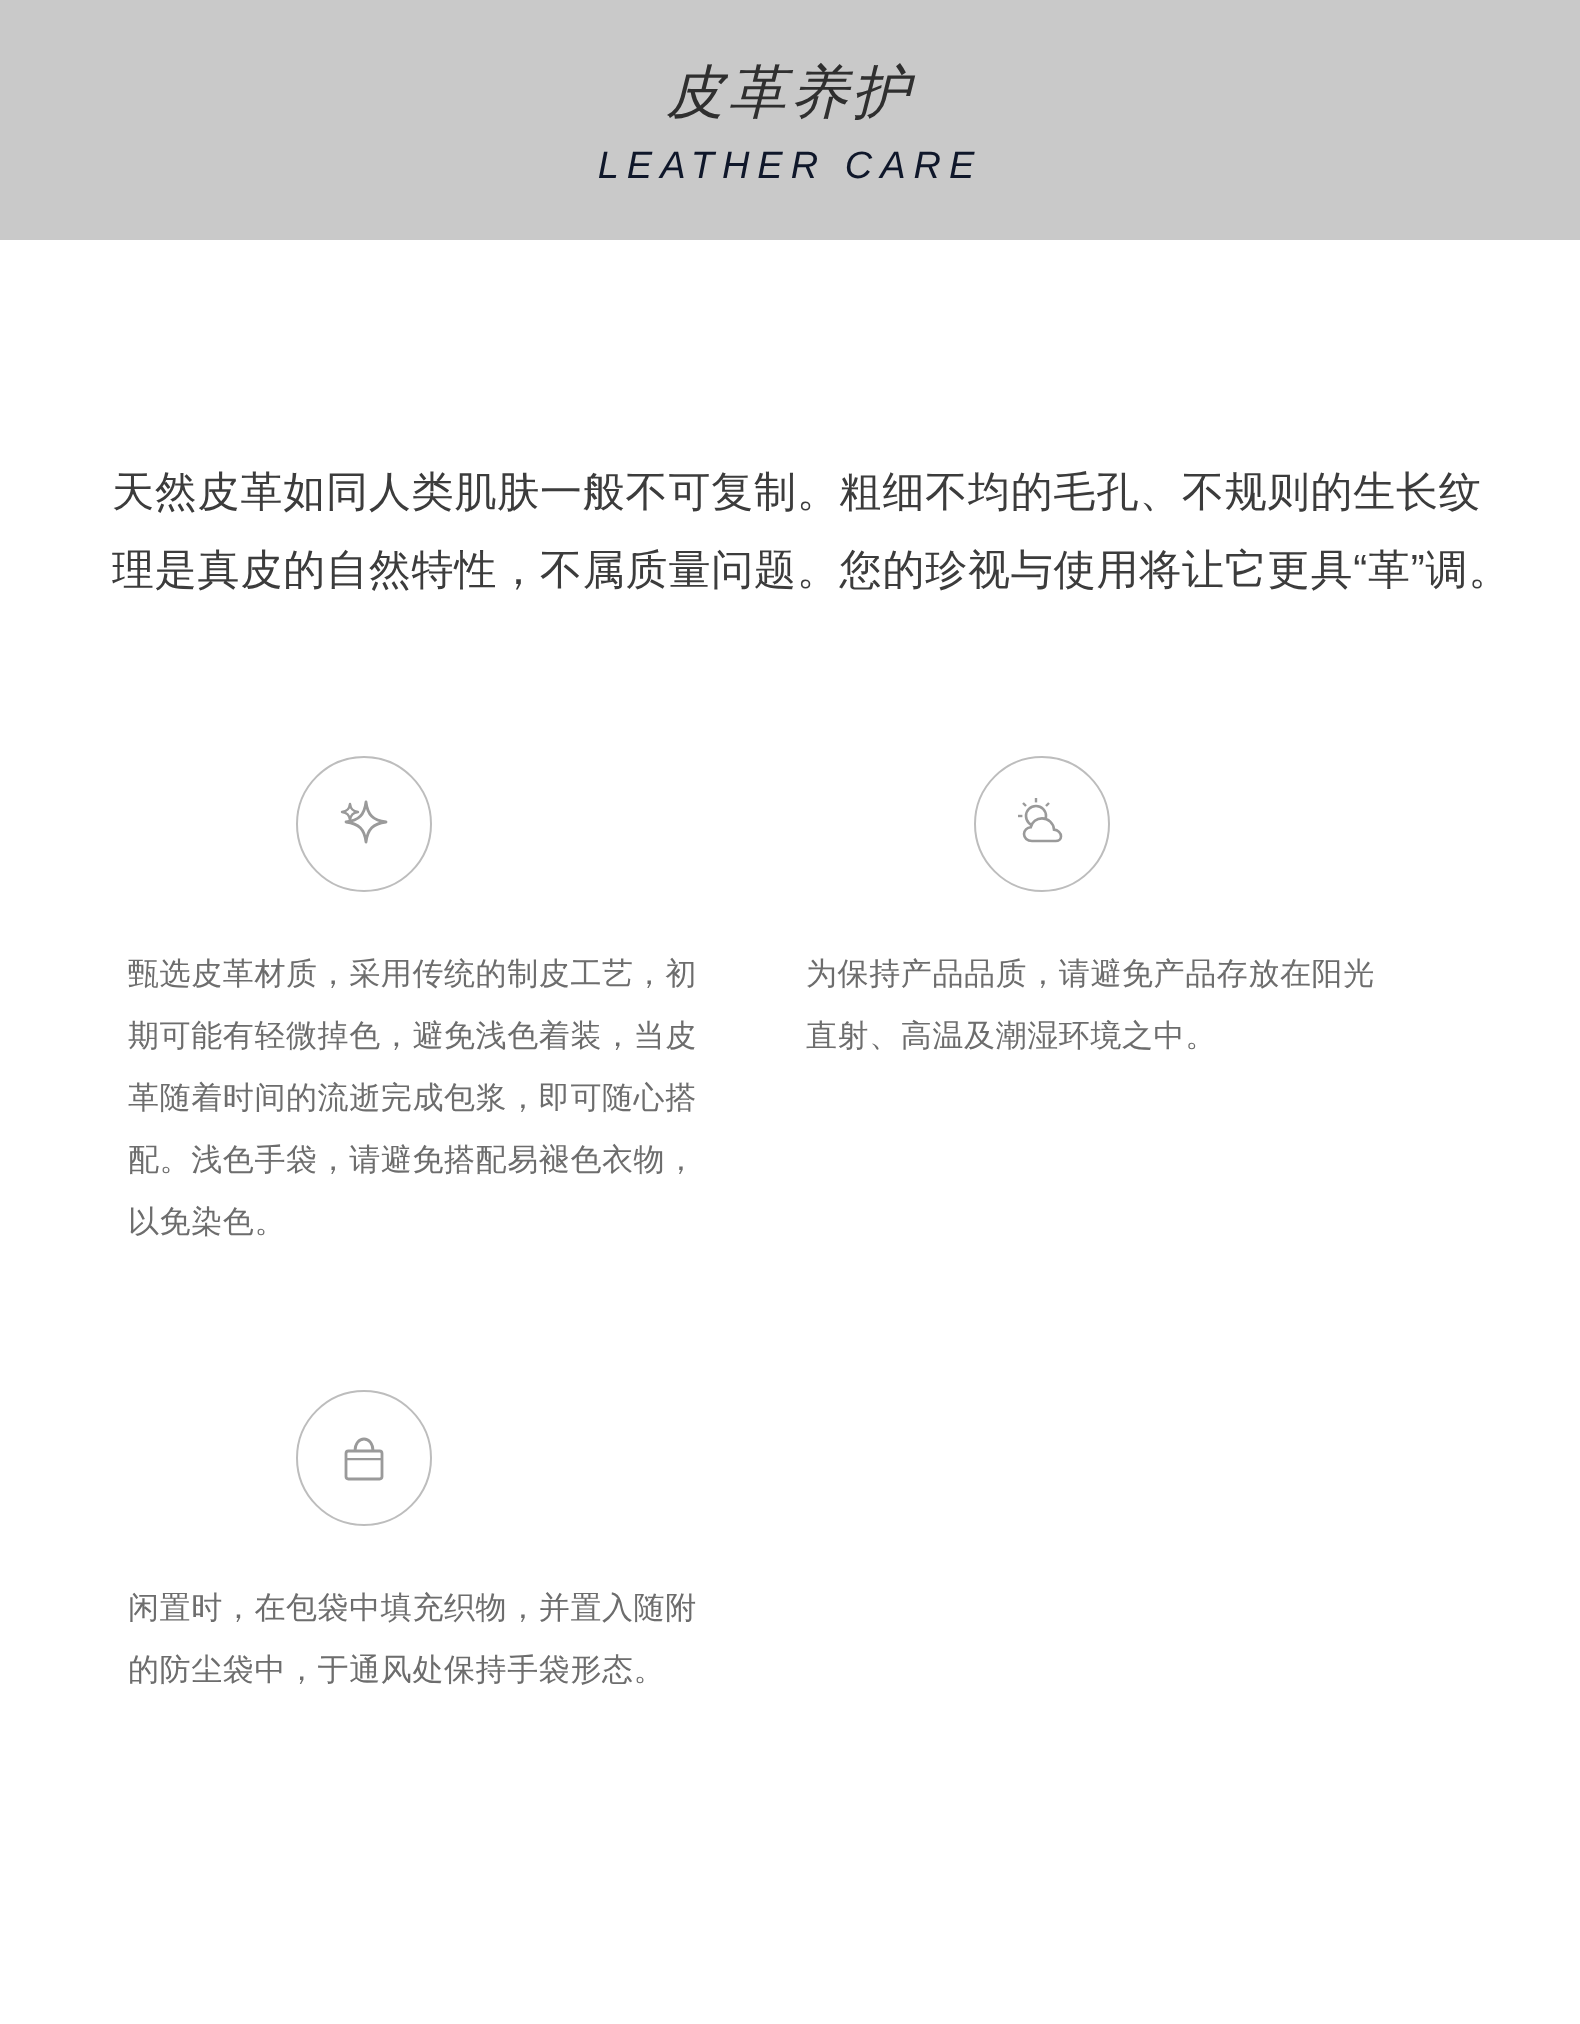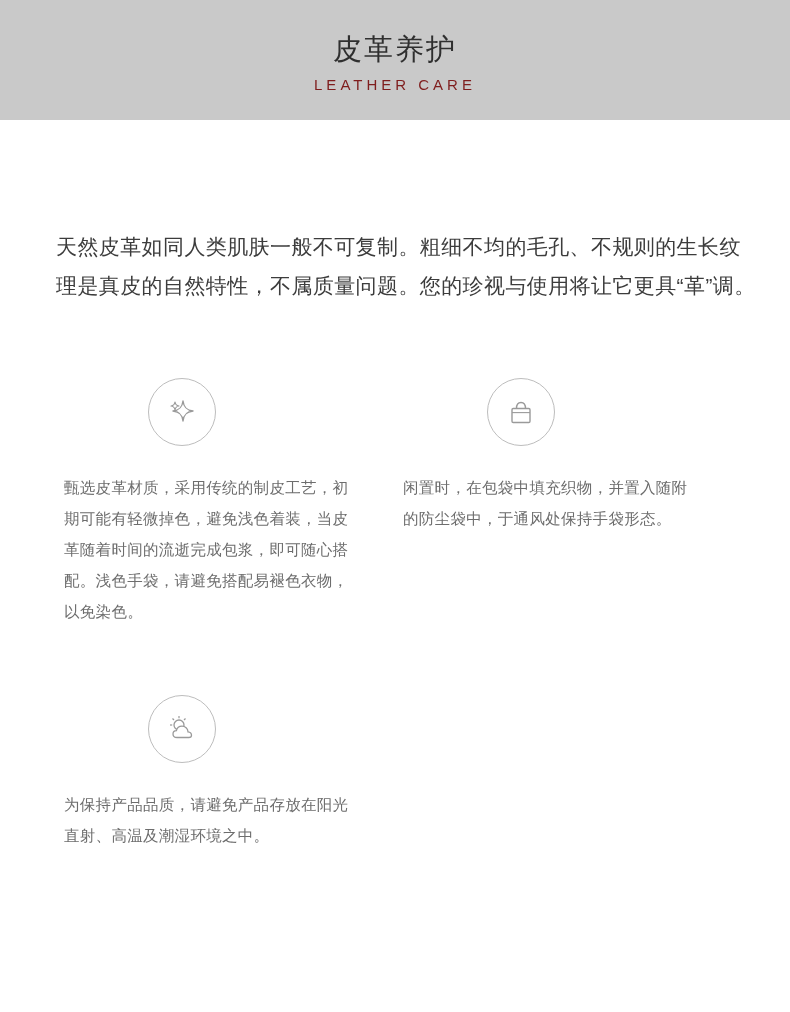--- a/index.html
+++ b/index.html
@@ -27,33 +27,34 @@
   .header-band {
     width: 790px;
     height: 120px;
     background: #c9c9c9;
     display: flex;
     flex-direction: column;
     align-items: center;
     justify-content: center;
     box-sizing: border-box;
     padding-top: 4px;
+    font-style: italic;
   }
   .header-title-cn {
     font-size: 29px;
     letter-spacing: 2px;
     color: #2f2f2f;
     font-weight: normal;
     line-height: 1.25;
     margin: 0 0 8px 0;
   }
   .header-title-en {
-    font-size: 15px;
+    font-size: 19px;
     letter-spacing: 4px;
-    color: #7f1d1d;
+    color: #0f172a;
     font-weight: normal;
     margin: 0;
   }
 
   
   .intro {
     margin: 108px 28px 0 56px;
     font-size: 21px;
     line-height: 1.85;
     color: #3c3c3c;
@@ -120,39 +121,39 @@
       <div class="icon-wrap">
         <svg width="36" height="36" viewBox="0 0 36 36" fill="none">
           <path d="M19 7 C19.8 13.5 22.5 16.2 29 17 C22.5 17.8 19.8 20.5 19 27 C18.2 20.5 15.5 17.8 9 17 C15.5 16.2 18.2 13.5 19 7 Z" stroke="#9a9a9a" stroke-width="1.4" stroke-linejoin="round" fill="none"></path>
           <path d="M11 8 C11.35 10.6 12.4 11.65 15 12 C12.4 12.35 11.35 13.4 11 16 C10.65 13.4 9.6 12.35 7 12 C9.6 11.65 10.65 10.6 11 8 Z" stroke="#9a9a9a" stroke-width="1.2" stroke-linejoin="round" fill="none"></path>
         </svg>
       </div>
       <div class="care-text">甄选皮革材质，采用传统的制皮工艺，初期可能有轻微掉色，避免浅色着装，当皮革随着时间的流逝完成包浆，即可随心搭配。浅色手袋，请避免搭配易褪色衣物，以免染色。</div>
     </div>
 
 
-    <div class="care-cell right">
-      <div class="icon-wrap">
-        <svg width="36" height="36" viewBox="0 0 36 36" fill="none">
-          <rect x="9" y="14.5" width="18" height="14" rx="1.2" stroke="#9a9a9a" stroke-width="1.4" fill="none"></rect>
-          <path d="M13.5 14.5 C13.5 10.6 15.6 8.5 18 8.5 C20.4 8.5 22.5 10.6 22.5 14.5" stroke="#9a9a9a" stroke-width="1.4" fill="none"></path>
-          <line x1="9" y1="18.6" x2="27" y2="18.6" stroke="#9a9a9a" stroke-width="1.1"></line>
-        </svg>
-      </div>
-      <div class="care-text">闲置时，在包袋中填充织物，并置入随附的防尘袋中，于通风处保持手袋形态。</div>
-    </div>
-
     <div class="care-cell left">
       <div class="icon-wrap">
         <svg width="38" height="38" viewBox="0 0 38 38" fill="none">
           <circle cx="16" cy="15" r="5" stroke="#9a9a9a" stroke-width="1.3" fill="none"></circle>
           <line x1="16" y1="6" x2="16" y2="8.2" stroke="#9a9a9a" stroke-width="1.2"></line>
           <line x1="9.5" y1="8.5" x2="11" y2="10" stroke="#9a9a9a" stroke-width="1.2"></line>
           <line x1="7" y1="15" x2="9.2" y2="15" stroke="#9a9a9a" stroke-width="1.2"></line>
           <line x1="22.5" y1="8.5" x2="21" y2="10" stroke="#9a9a9a" stroke-width="1.2"></line>
           <path d="M14 27.5 C11.6 27.5 10 25.9 10 24 C10 22.2 11.5 20.7 13.4 20.6 C14 18 16.3 16.2 19 16.2 C22.2 16.2 24.8 18.7 25 21.8 C27 22 28.5 23.6 28.5 25.2 C28.5 26.5 27.4 27.5 25.8 27.5 Z" stroke="#9a9a9a" stroke-width="1.3" fill="#ffffff"></path>
         </svg>
       </div>
       <div class="care-text">为保持产品品质，请避免产品存放在阳光直射、高温及潮湿环境之中。</div>
     </div>
 
+    <div class="care-cell right">
+      <div class="icon-wrap">
+        <svg width="36" height="36" viewBox="0 0 36 36" fill="none">
+          <rect x="9" y="14.5" width="18" height="14" rx="1.2" stroke="#9a9a9a" stroke-width="1.4" fill="none"></rect>
+          <path d="M13.5 14.5 C13.5 10.6 15.6 8.5 18 8.5 C20.4 8.5 22.5 10.6 22.5 14.5" stroke="#9a9a9a" stroke-width="1.4" fill="none"></path>
+          <line x1="9" y1="18.6" x2="27" y2="18.6" stroke="#9a9a9a" stroke-width="1.1"></line>
+        </svg>
+      </div>
+      <div class="care-text">闲置时，在包袋中填充织物，并置入随附的防尘袋中，于通风处保持手袋形态。</div>
+    </div>
+
   </div>
 </div>
 
 </body></html>

